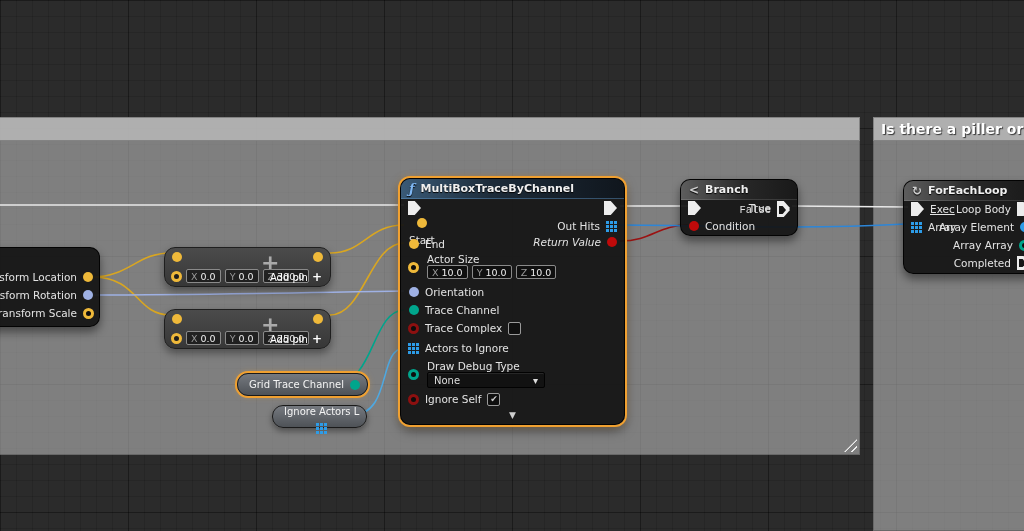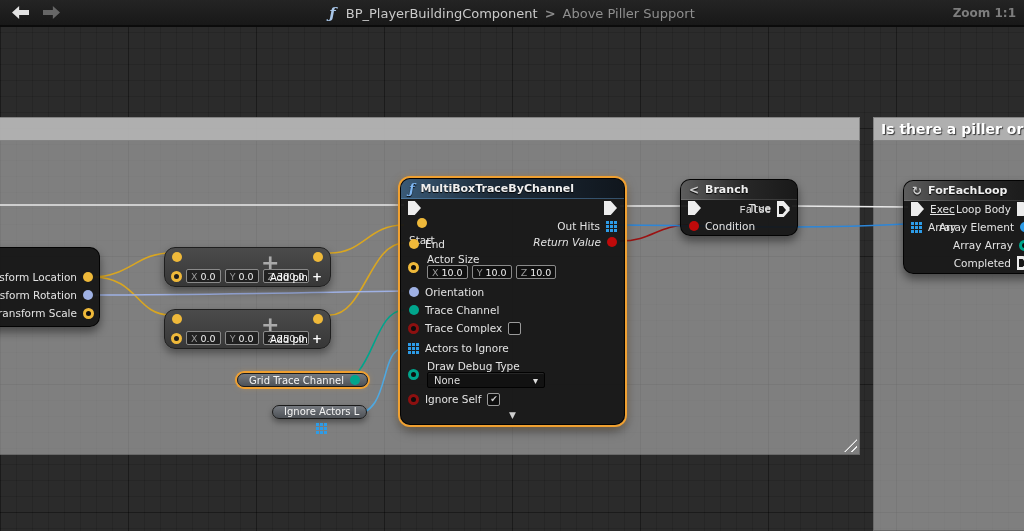--- a/index.html
+++ b/index.html
@@ -87,21 +87,21 @@
     font-size:9px;color:#cfcfcf;}
   
   .vnode{position:absolute;z-index:3;width:167px;height:40px;border-radius:11px;
     background:linear-gradient(180deg,#4b4b4b,#373737);border:1px solid #1f1f1f;
     box-shadow:0 4px 8px rgba(0,0,0,.4);}
   .bigplus{position:absolute;left:96px;top:2px;font-size:22px;font-weight:bold;
     color:rgba(255,255,255,.55);}
   .addpin{position:absolute;right:8px;top:22px;font-size:10px;color:#fff;display:flex;gap:4px;align-items:center;}
   .addpin b{font-size:12px;}
   
-  .pill{position:absolute;z-index:3;height:14px;border-radius:11px;
+  .pill{position:absolute;z-index:3;height:23px;border-radius:11px;
     background:linear-gradient(180deg,#75797f,#4e5257);border:1px solid #1a1a1a;
     display:flex;align-items:center;gap:6px;padding:0 7px 0 11px;
     font-size:10px;color:#f4f4f4;box-shadow:0 3px 6px rgba(0,0,0,.4);white-space:nowrap;}
   .pill.sel{box-shadow:0 0 0 2px #F0A030,0 0 6px rgba(240,160,48,.55);}
 </style>
 </head>
 <body>
 
 <div id="screen">
 
@@ -336,22 +336,14 @@
       <span class="ring rg-teal"></span>
     </div>
     <div class="prow r" style="top:74px;right:5px;">
       <span>Completed</span>
       <span class="exec hollow">
           <span class="inn"></span>
         </span>
     </div>
   </div>
 
-  <div class="topbar">
-    <div class="navarrow"></div>
-    <div class="navarrow fwd"></div>
-    <div class="crumbs">
-      <span class="fnico">ƒ</span><span class="root">BP_PlayerBuildingComponent</span><span class="sep">&gt;</span><span class="cur">Above Piller Support</span>
-    </div>
-    <div class="zoomlabel">Zoom 1:1</div>
-  </div>
 
 </div>
 
 </body></html>

